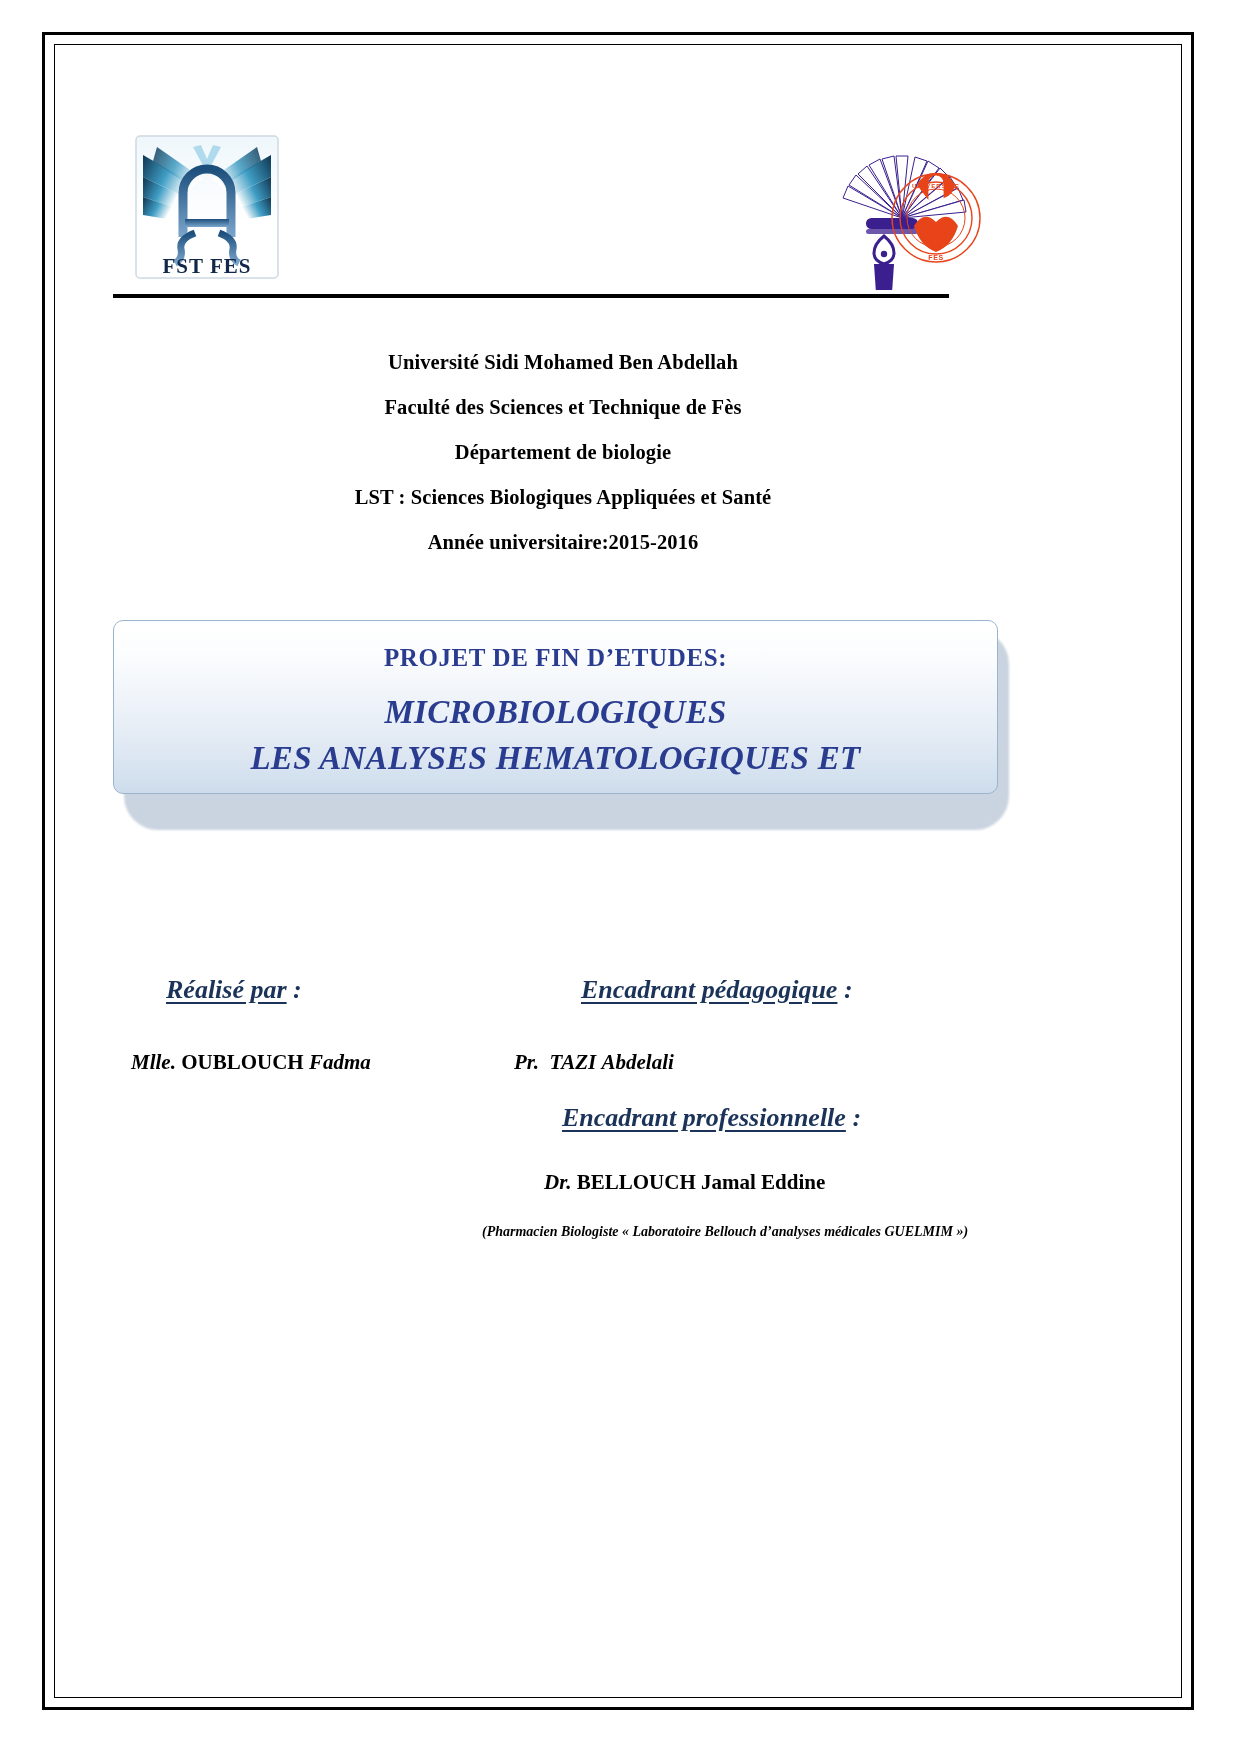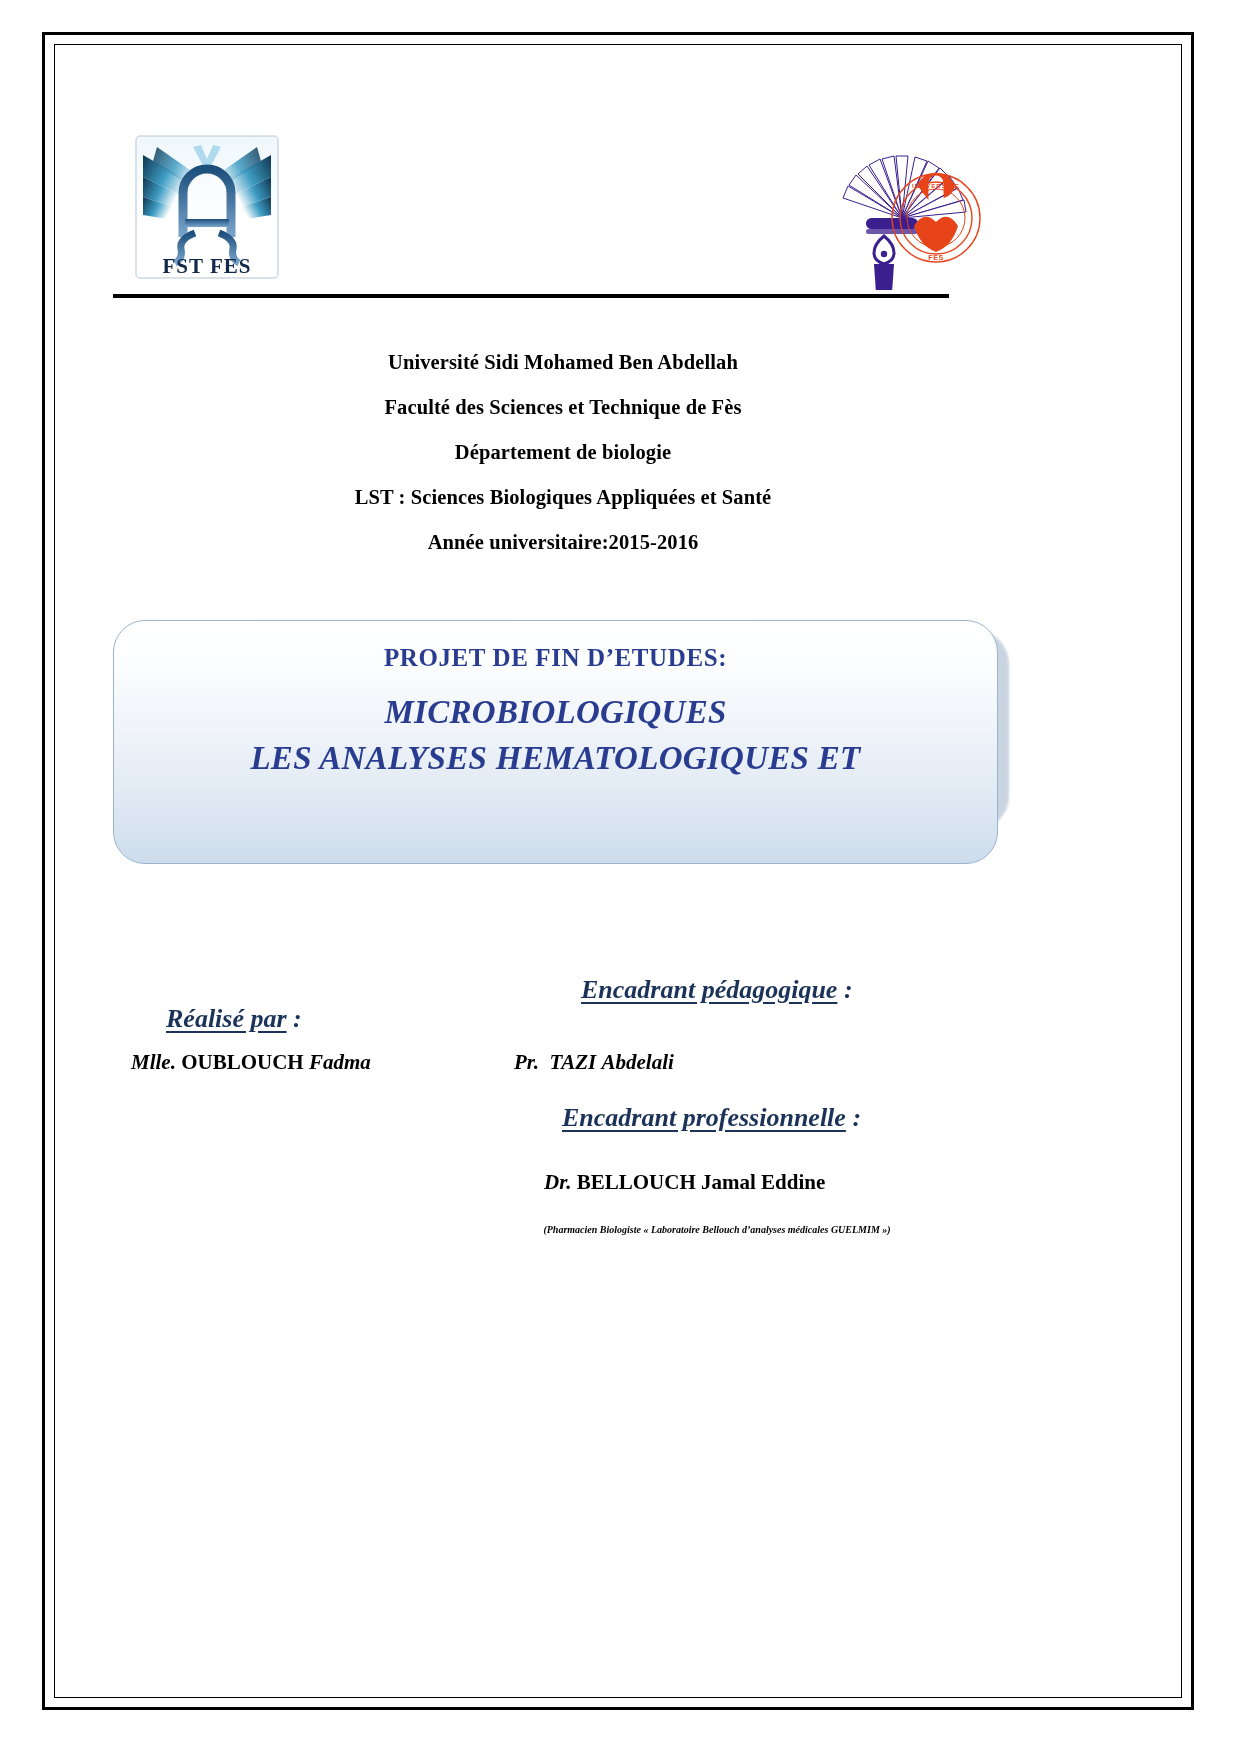--- a/index.html
+++ b/index.html
@@ -80,22 +80,22 @@
     left: 124px; top: 630px;
     width: 885px; height: 200px;
     border-radius: 34px;
     background: #b9c6d6;
     opacity: 0.75;
     filter: blur(1px);
   }
   #title-box {
     position: absolute;
     left: 113px; top: 620px;
-    width: 885px; height: 244px;
-    border-radius: 32px;
+    width: 885px; height: 174px;
+    border-radius: 10px;
     border: 1.5px solid #9bb4cd;
     box-sizing: border-box;
     background: linear-gradient(to bottom,
                 #ffffff 0%,
                 #fcfdfe 18%,
                 #eef3f9 48%,
                 #dde7f2 78%,
                 #cddcec 100%);
     box-shadow: inset 0 1px 0 #ffffff;
     overflow: hidden;
@@ -133,21 +133,21 @@
     color: #1b3358;
     white-space: nowrap;
   }
   .heading-underline .u {
     text-decoration: underline;
     text-underline-offset: 4px;
   }
 
   #realise-heading {
     position: absolute;
-    left: 166px; top: 1004px; text-align: center;
+    left: 166px; top: 975px; text-align: center;
   }
   #encadrant-ped-heading {
     position: absolute;
     left: 581px; top: 975px;
   }
   #encadrant-pro-heading {
     position: absolute;
     left: 562px; top: 1103px;
   }
 
@@ -163,21 +163,21 @@
 
   #person-student { left: 131px; top: 1050px; }
   #person-ped     { left: 514px; top: 1050px; }
   #person-pro     { left: 544px; top: 1170px; }
 
   #pro-note {
     position: absolute;
     left: 482px; top: 1224px;
     width: 470px;
     text-align: center;
-    font-size: 10px;
+    font-size: 14px;
     font-weight: bold;
     font-style: italic;
     color: #000000;
     white-space: nowrap;
   }
 </style>
 </head>
 <body>
 
 <div id="page">

